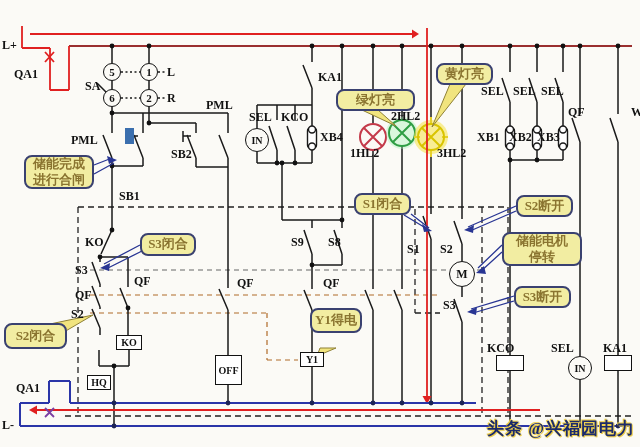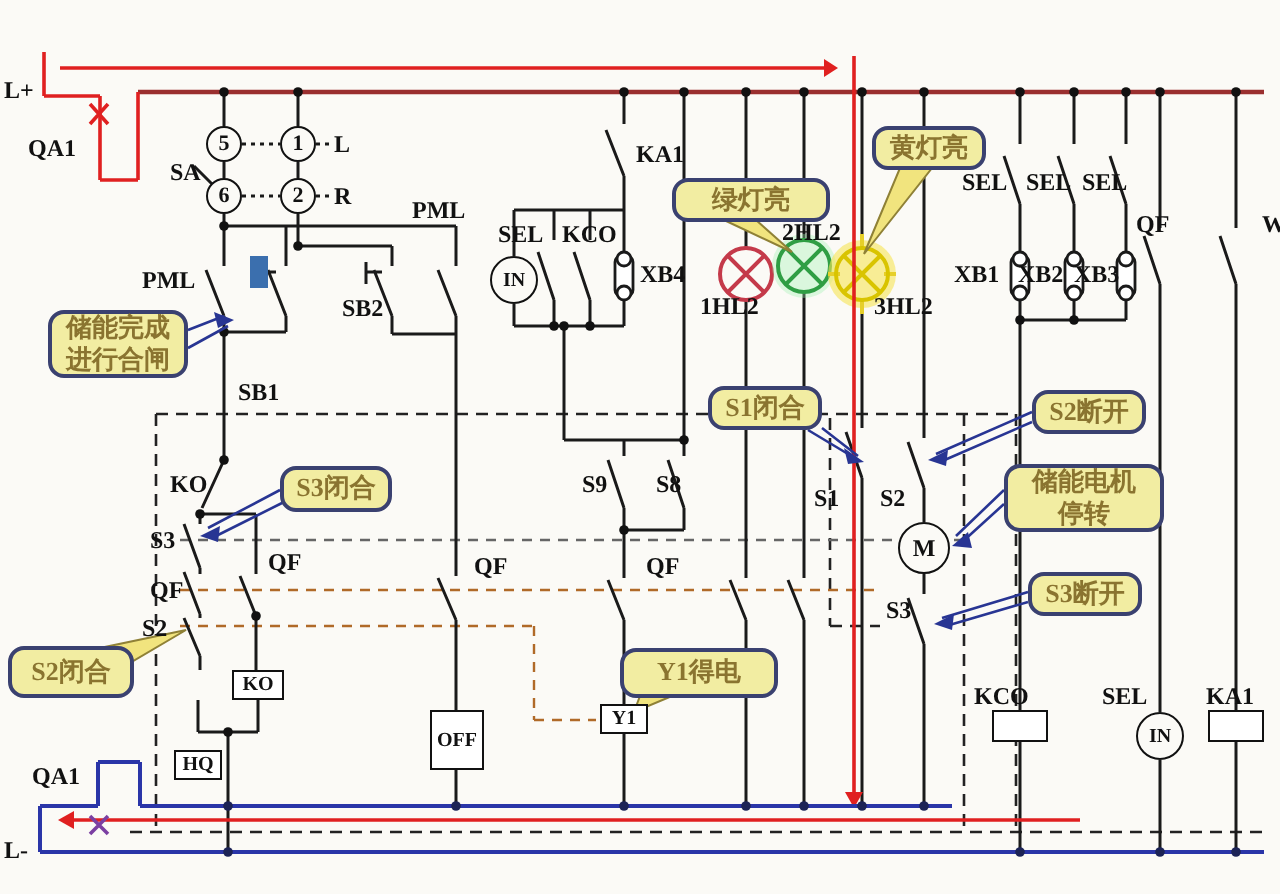--- a/index.html
+++ b/index.html
@@ -303,28 +303,29 @@
       </div>
       <div class="cbox" style="left: 354px; top: 193px; width: 57px; height: 22px;">
         <div>S1闭合</div>
       </div>
       <div class="cbox" style="left: 140px; top: 233px; width: 56px; height: 23px;">
         <div>S3闭合</div>
       </div>
       <div class="cbox" style="left: 4px; top: 323px; width: 63px; height: 26px;">
         <div>S2闭合</div>
       </div>
-      <div class="cbox" style="left: 310px; top: 324px; width: 79px; height: 25px;">
+      <div class="cbox" style="left: 310px; top: 308px; width: 52px; height: 25px;">
         <div>Y1得电</div>
       </div>
       <div class="cbox" style="left: 516px; top: 195px; width: 57px; height: 22px;">
         <div>S2断开</div>
       </div>
       <div class="cbox" style="left: 502px; top: 232px; width: 80px; height: 34px;">
         <div>储能电机</div>
         <div>停转</div>
       </div>
       <div class="cbox" style="left: 514px; top: 286px; width: 57px; height: 22px;">
         <div>S3断开</div>
       </div>
     </div>
 
+<div class="wm">头条 @兴福园电力</div>
 </div>
 
 </body></html>

